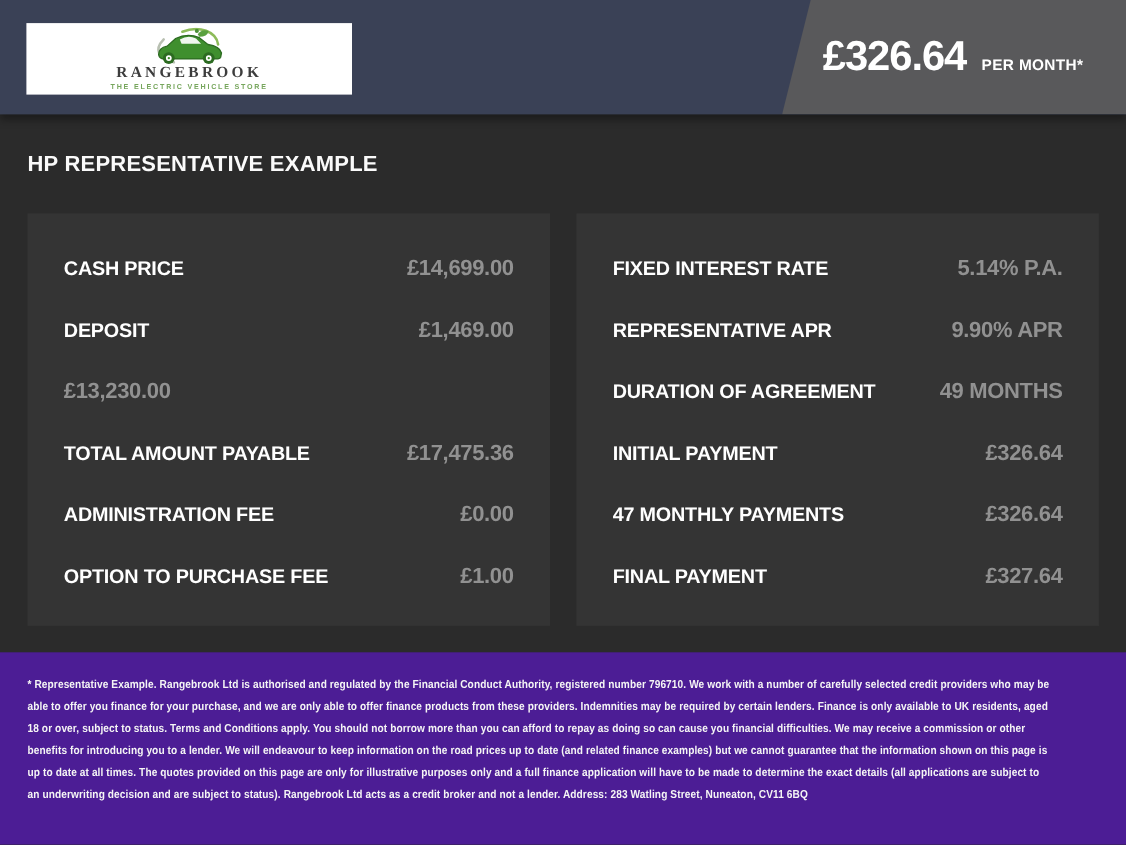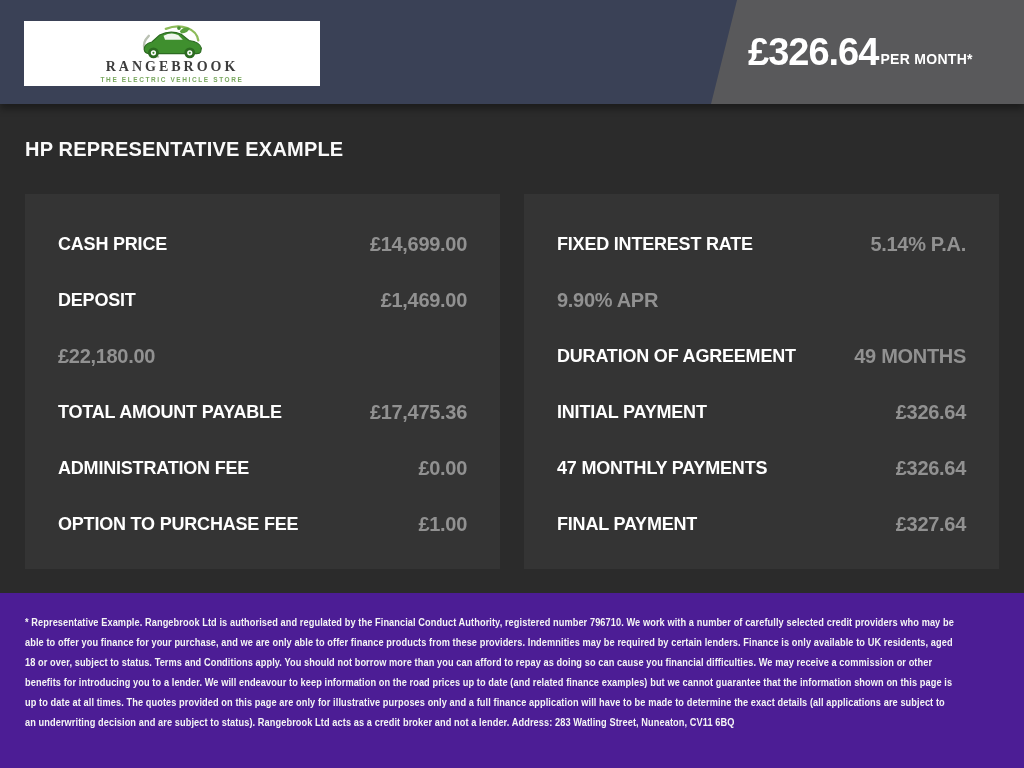--- a/index.html
+++ b/index.html
@@ -60,21 +60,21 @@
     font-size: 38px;
     font-weight: 700;
     letter-spacing: -1px;
     line-height: 38px;
   }
   .price-suffix {
     color: #ffffff;
     font-size: 14px;
     font-weight: 700;
     letter-spacing: 0.3px;
-    margin-left: 2px;
+    margin-left: 14px;
     margin-top: 14px;
   }
 
   
   .main {
     height: 489px;
     flex: none;
     padding: 24px 25px 0;
   }
   .page-title {
@@ -173,21 +173,21 @@
       <div class="panel">
         <div class="finance-row">
           <span class="finance-label">CASH PRICE</span>
           <span class="finance-value">£14,699.00</span>
         </div>
         <div class="finance-row">
           <span class="finance-label">DEPOSIT</span>
           <span class="finance-value">£1,469.00</span>
         </div>
         <div class="finance-row">
-          <span class="finance-value">£22,180.00</span>
+          <span class="finance-value">£13,230.00</span>
         </div>
         <div class="finance-row">
           <span class="finance-label">TOTAL AMOUNT PAYABLE</span>
           <span class="finance-value">£17,475.36</span>
         </div>
         <div class="finance-row">
           <span class="finance-label">ADMINISTRATION FEE</span>
           <span class="finance-value">£0.00</span>
         </div>
         <div class="finance-row">
@@ -195,20 +195,21 @@
           <span class="finance-value">£1.00</span>
         </div>
       </div>
 
       <div class="panel">
         <div class="finance-row">
           <span class="finance-label">FIXED INTEREST RATE</span>
           <span class="finance-value">5.14% P.A.</span>
         </div>
         <div class="finance-row">
+          <span class="finance-label">REPRESENTATIVE APR</span>
           <span class="finance-value">9.90% APR</span>
         </div>
         <div class="finance-row">
           <span class="finance-label">DURATION OF AGREEMENT</span>
           <span class="finance-value">49 MONTHS</span>
         </div>
         <div class="finance-row">
           <span class="finance-label">INITIAL PAYMENT</span>
           <span class="finance-value">£326.64</span>
         </div>

